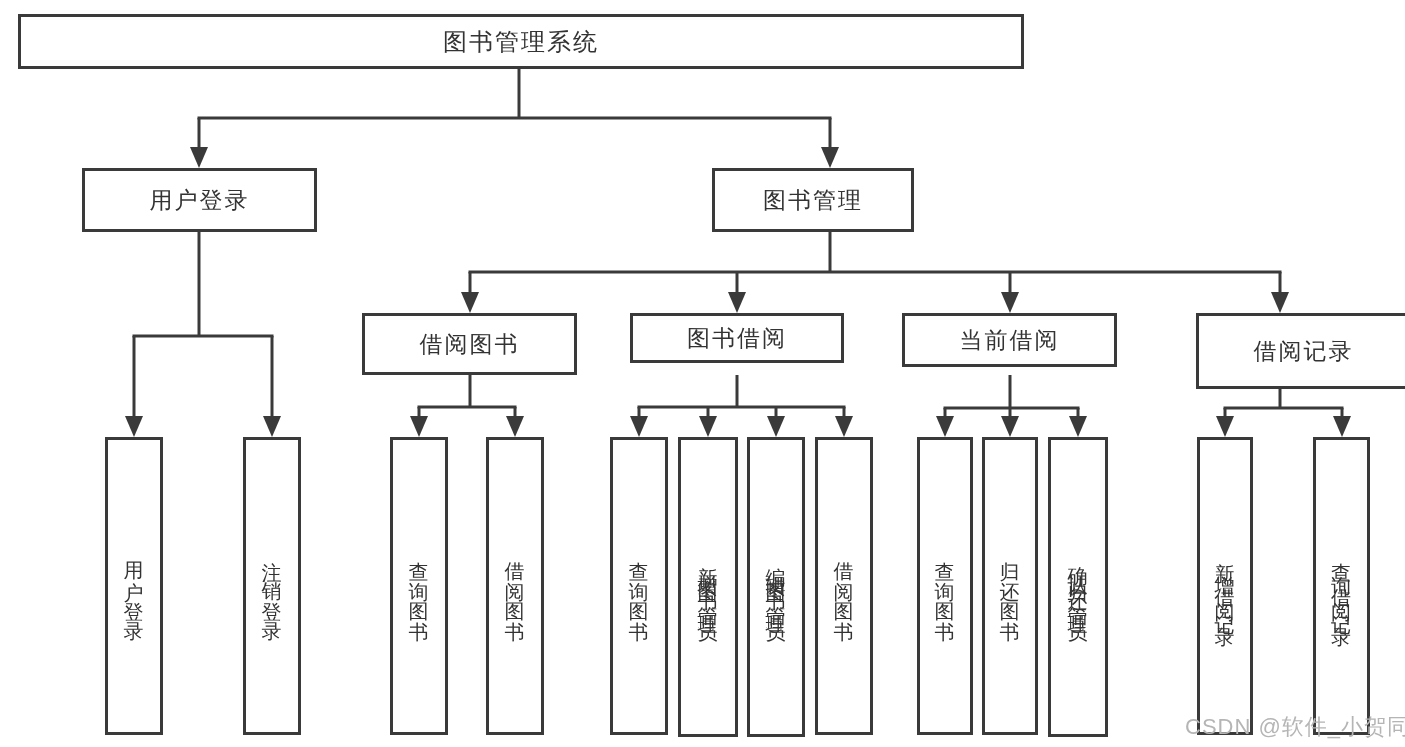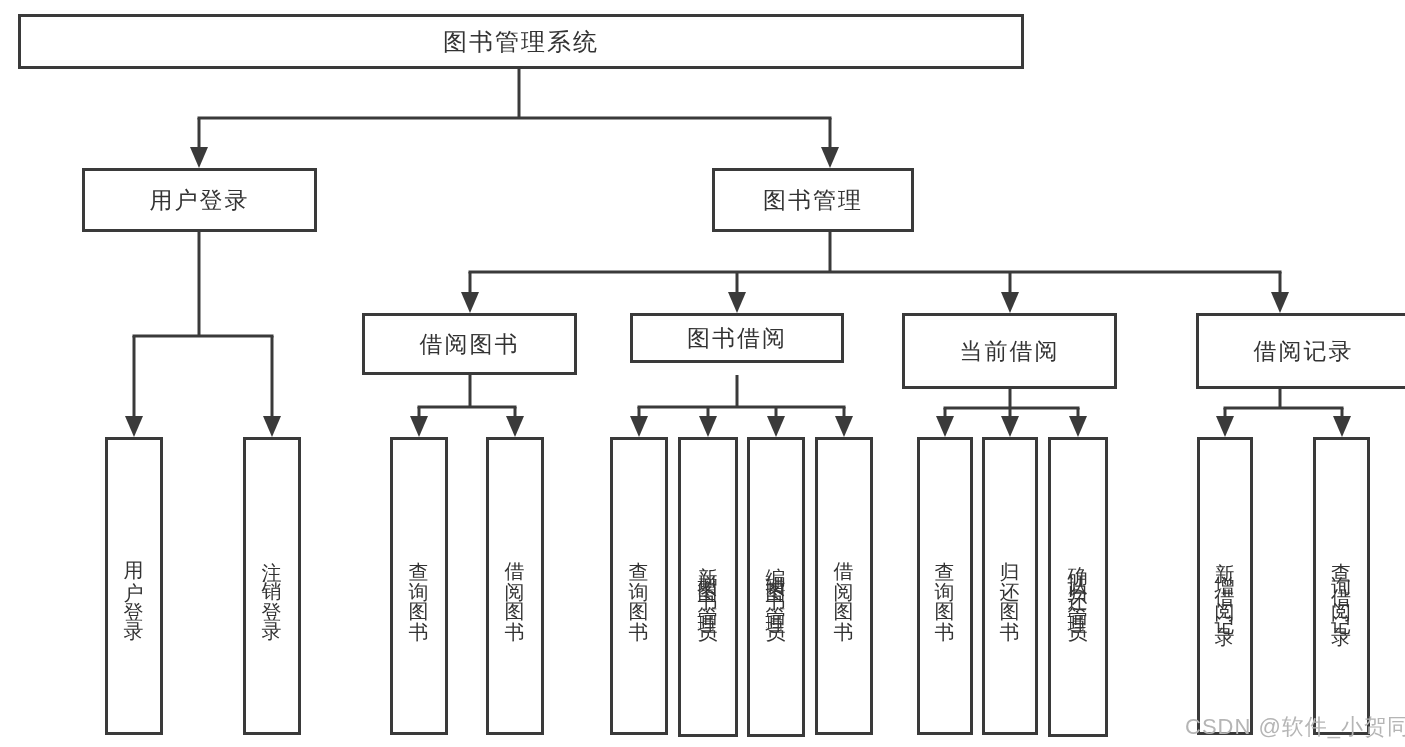--- a/index.html
+++ b/index.html
@@ -133,21 +133,21 @@
   <div class="node h" style="left:712px; top:168px; width:202px; height:64px;">
     <span>图书管理</span>
   </div>
 
   <div class="node h" style="left:362px; top:313px; width:215px; height:62px;">
     <span>借阅图书</span>
   </div>
   <div class="node h" style="left:630px; top:313px; width:214px; height:50px;">
     <span>图书借阅</span>
   </div>
-  <div class="node h" style="left:902px; top:313px; width:215px; height:76px;">
+  <div class="node h" style="left:902px; top:313px; width:215px; height:54px;">
     <span>当前借阅</span>
   </div>
   <div class="node h" style="left:1196px; top:313px; width:215px; height:76px;">
     <span>借阅记录</span>
   </div>
 
   <div class="node leaf" style="left:105px; top:437px; width:58px; height:298px;">
     <span class="vtext sp4">用户登录</span>
   </div>
   <div class="node leaf" style="left:243px; top:437px; width:58px; height:298px;">

